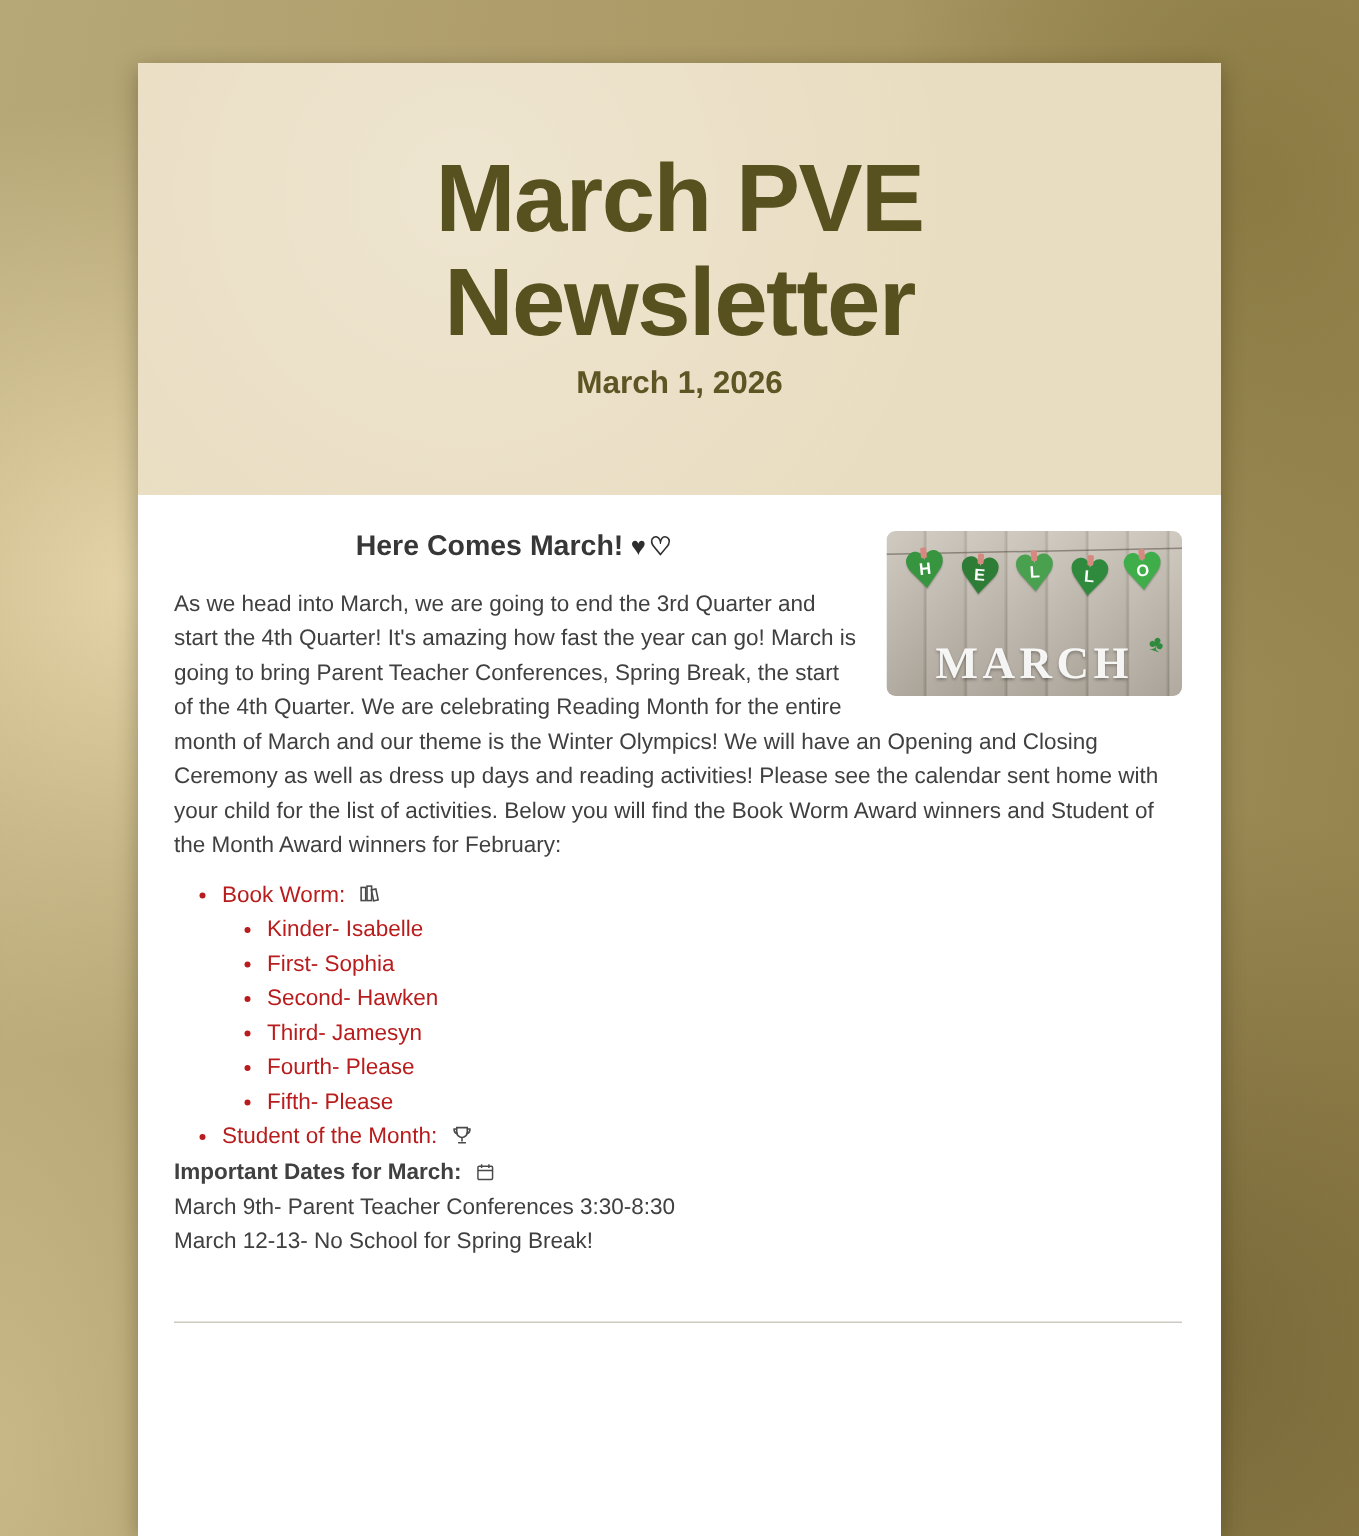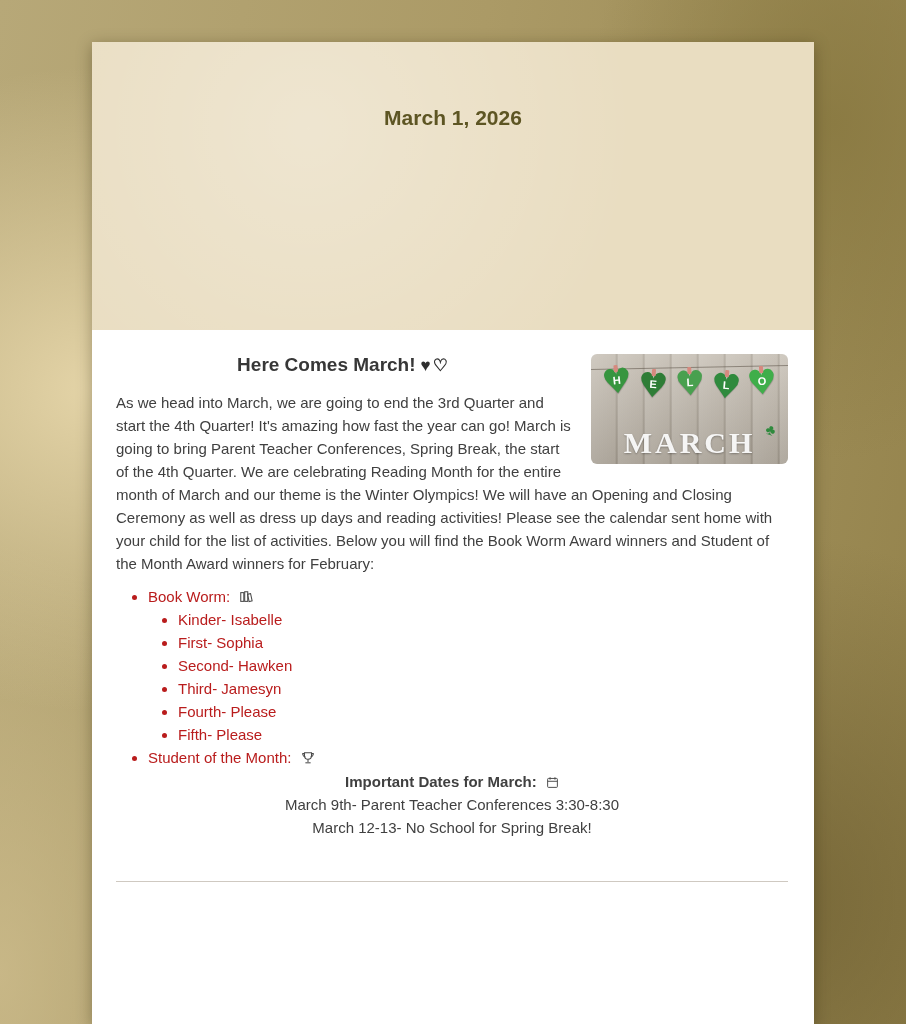--- a/index.html
+++ b/index.html
@@ -116,37 +116,38 @@
   .shamrock {
     position: absolute; right: 12px; bottom: 26px;
     color: #2f8a3d; font-size: 15px; transform: rotate(18deg);
   }
   
   ul.lvl1 { margin: 0; padding-left: 32px; list-style: disc; }
   ul.lvl2 { margin: 0; padding-left: 30px; list-style: disc; }
   li { font-size: 15px; line-height: 23px; color: #b91c1c; }
   .li-icon { vertical-align: -2px; margin-left: 5px; }
   
-  .important { text-align: center; margin-top: 1px; }
+  .important { text-align: left; margin-top: 1px; }
   .important p { margin: 0; font-size: 15px; line-height: 23px; }
   .imp-head { font-weight: 700; }
   hr.divider {
     border: none;
     border-top: 1px solid #cfc9c1;
     margin: 42px 0 0;
   }
   .clearfix::after { content: ""; display: block; clear: both; }
   svg.icon { stroke: #4a4a4a; fill: none; stroke-width: 1.2; }
 </style>
 </head>
 <body>
 
 <div class="card">
 
   <header class="banner">
+    <h1>March PVE Newsletter</h1>
     <div class="date">March 1, 2026</div>
   </header>
 
   <section class="content clearfix">
 
     <figure class="hello">
       <div class="string-line"></div>
       <div class="hearts-row">
         <span class="hheart">
             <span class="hglyph">♥</span>

